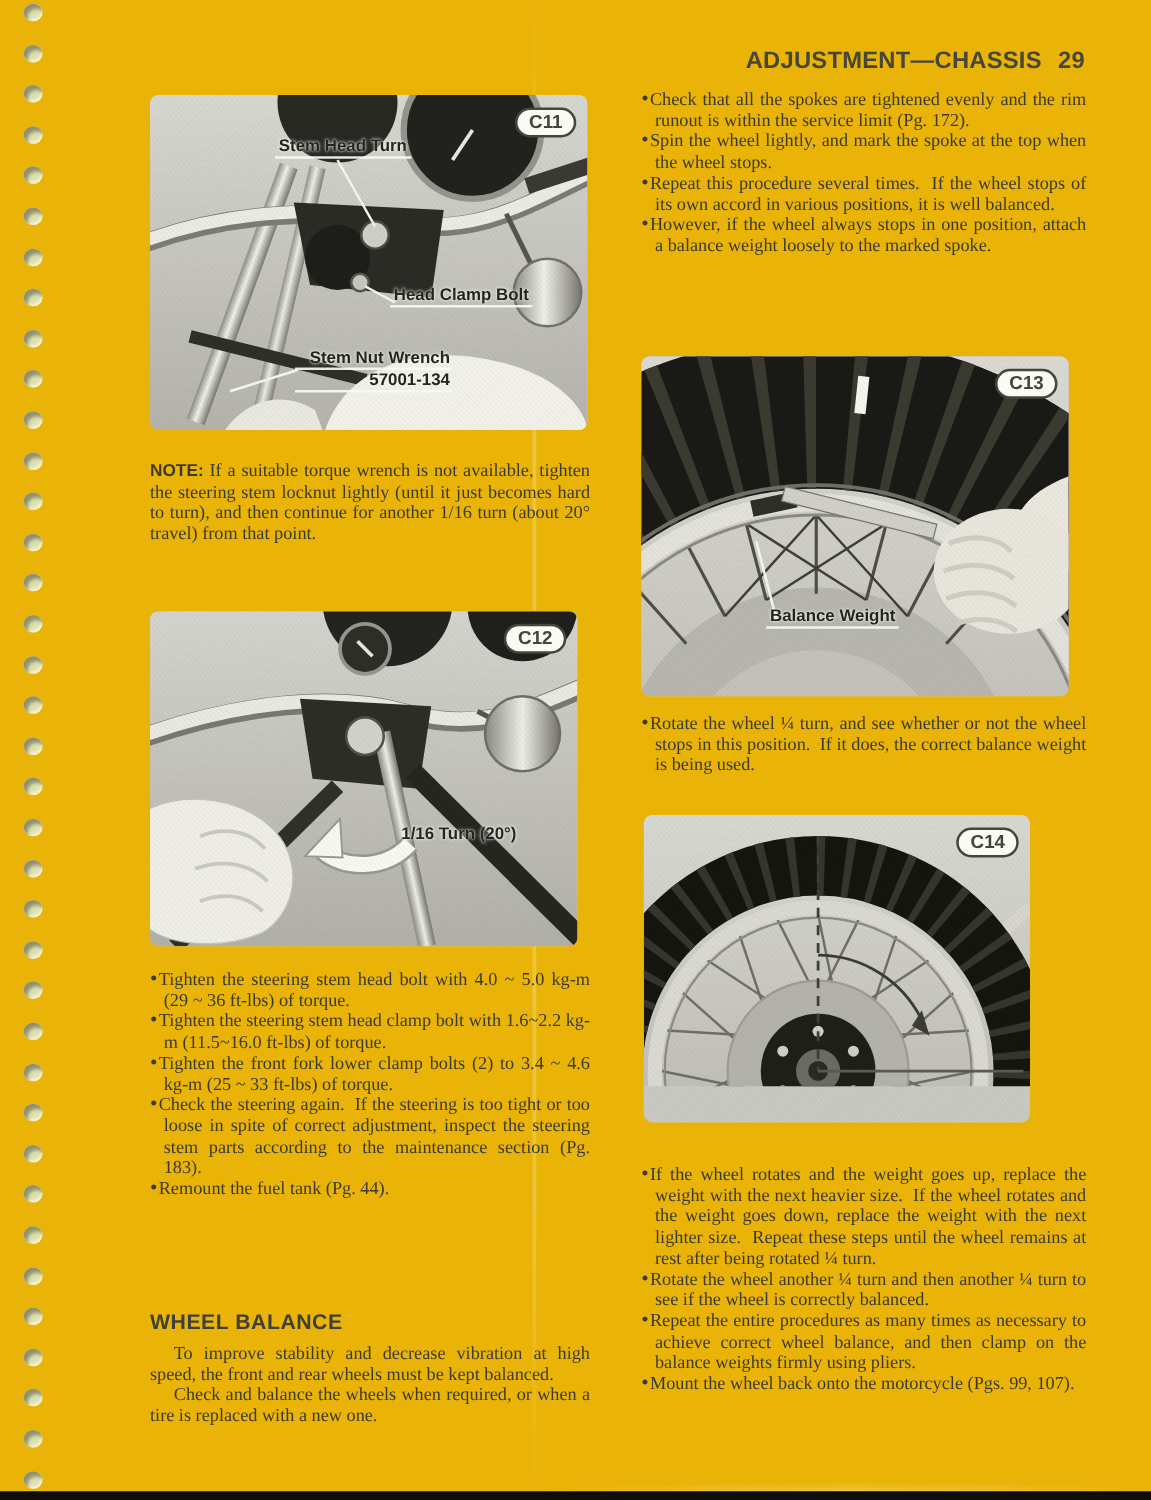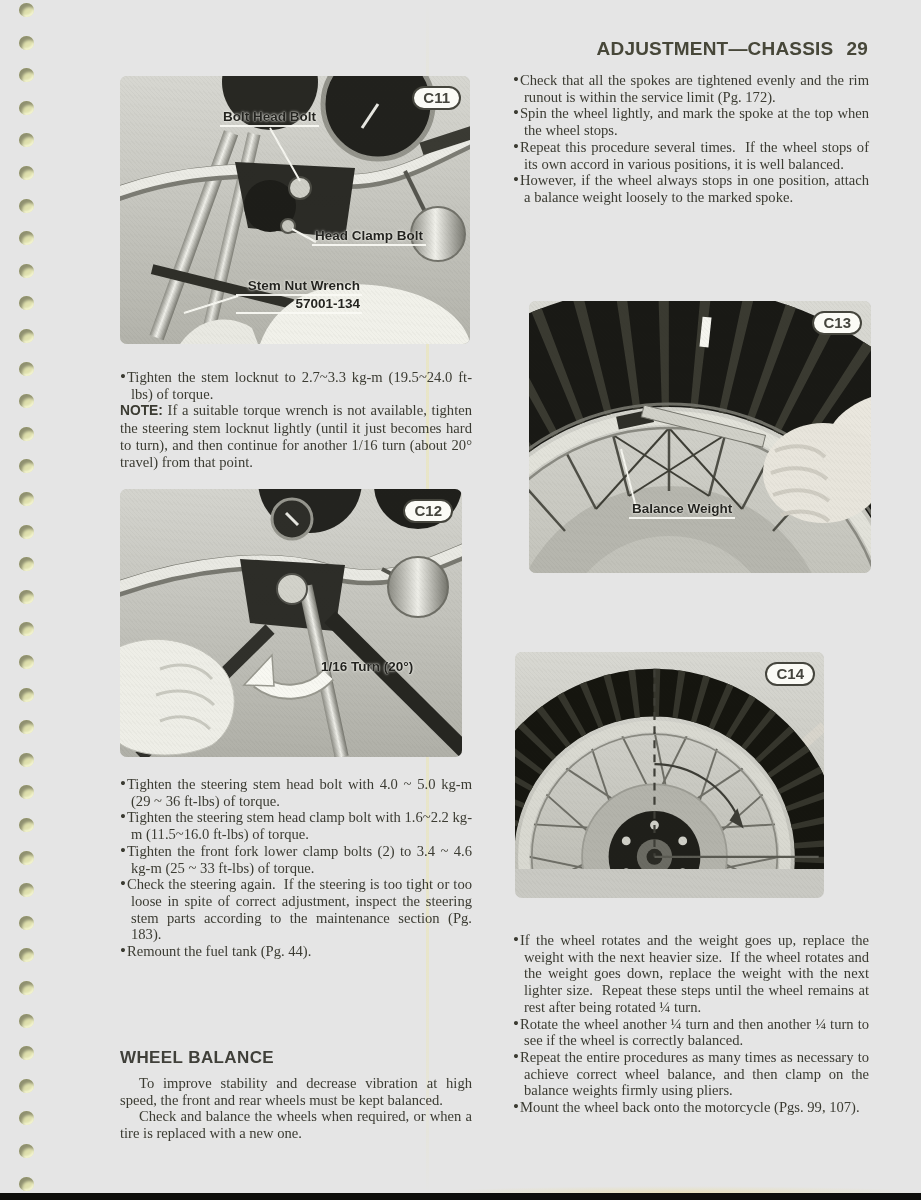--- a/index.html
+++ b/index.html
@@ -1,17 +1,17 @@
 <!DOCTYPE html>
 <html><head>
 <meta charset="utf-8">
 <style>
   html,body{margin:0;padding:0;}
   body{width:921px;height:1200px;position:relative;background:#ffffff;overflow:hidden;}
-  .page{position:absolute;inset:0;background:#e5e5e5;font-family:"Liberation Serif",serif;color:#3b3b32;}
+  .page{position:absolute;inset:0;background:#eab308;font-family:"Liberation Serif",serif;color:#3b3b32;}
 
   
   .hole{position:absolute;left:19px;width:15px;height:14px;border-radius:50%;
         background:#dfe0ae;
         box-shadow:inset 3px 4px 3px #8f9070, inset -1px -2px 2px #f2f3cf;}
 
   
   .crease{position:absolute;left:426px;top:0;width:3px;height:1200px;
           background:linear-gradient(to bottom,rgba(238,230,150,0),rgba(238,230,150,.38) 25%,rgba(238,230,150,.34) 80%,rgba(238,230,150,0));}
   .smudge{position:absolute;left:430px;top:1186px;width:500px;height:13px;border-radius:50%;
@@ -129,30 +129,29 @@
       <rect x="30" y="205" width="145" height="10" transform="rotate(14 100 210)" fill="#2f2f29"></rect>
       <path d="M140,268 C160,210 230,196 295,218 C330,230 348,252 350,268 Z" fill="#f1f1ea"></path>
       <path d="M60,268 C80,240 110,238 132,252 L138,268 Z" fill="#e9e9e2"></path>
       <circle cx="180" cy="112" r="11" fill="#cfcfc7" stroke="#4a4a43" stroke-width="2"></circle>
       <circle cx="168" cy="150" r="7" fill="#c6c6be" stroke="#55554e" stroke-width="2"></circle>
       <line x1="150" y1="52" x2="180" y2="105" stroke="#f6f6f0" stroke-width="2"></line>
       <line x1="196" y1="166" x2="172" y2="153" stroke="#f6f6f0" stroke-width="2"></line>
       <line x1="118" y1="220" x2="64" y2="237" stroke="#f6f6f0" stroke-width="2"></line>
     </svg>
     <div class="badge">C11</div>
-    <div class="plabel" style="left:100px;top:33px">Bolt Head Bolt</div>
+    <div class="plabel" style="left:100px;top:33px">Stem Head Turn</div>
     <div class="plabel" style="left:192px;top:152px">Head Clamp Bolt</div>
     <div class="plabel two" style="left:113px;top:202px;width:126px">
       <span>Stem Nut Wrench</span>
       <span>57001-134</span>
     </div>
   </figure>
 
   <div class="tcol" style="left:120px;top:369px;width:352px">
-    <p class="bullet">Tighten the stem locknut to 2.7~3.3 kg-m (19.5~24.0 ft-lbs) of torque.</p>
     <p class="note"><b>NOTE:</b> <span>If a suitable torque wrench is not available, tighten the steering stem locknut lightly (until it just becomes hard to turn), and then continue for another 1/16 turn (about 20° travel) from that point.</span></p>
   </div>
 
   <figure class="photo" style="left:120px;top:489px;width:342px;height:268px;margin:0">
     <svg viewBox="0 0 342 268">
       <defs>
         <linearGradient id="g12bg" x1="0" y1="0" x2="0" y2="1">
           <stop offset="0" stop-color="#d4d4ce"></stop>
             <stop offset="1" stop-color="#b0b0a8"></stop>
         </linearGradient>
@@ -201,21 +200,21 @@
     <p class="ind">Check and balance the wheels when required, or when a tire is replaced with a new one.</p>
   </div>
 
   <div class="tcol" style="left:513px;top:72px;width:356px">
     <p class="bullet">Check that all the spokes are tightened evenly and the rim runout is within the service limit (Pg. 172).</p>
     <p class="bullet">Spin the wheel lightly, and mark the spoke at the top when the wheel stops.</p>
     <p class="bullet">Repeat this procedure several times.&nbsp; If the wheel stops of its own accord in various positions, it is well balanced.</p>
     <p class="bullet">However, if the wheel always stops in one position, attach a balance weight loosely to the marked spoke.</p>
   </div>
 
-  <figure class="photo" style="left:513px;top:285px;width:342px;height:272px;margin:16px">
+  <figure class="photo" style="left:513px;top:285px;width:342px;height:272px;margin:0">
     <svg viewBox="0 0 342 272">
       <defs>
         <linearGradient id="g13bg" x1="0" y1="0" x2="0" y2="1">
           <stop offset="0" stop-color="#dadad4"></stop>
             <stop offset="1" stop-color="#c4c4bc"></stop>
         </linearGradient>
       </defs>
       <rect width="342" height="272" fill="url(#g13bg)"></rect>
       <circle cx="140" cy="345" r="160" fill="#b6b6ae"></circle>
       <circle cx="140" cy="345" r="110" fill="#c2c2ba"></circle>
@@ -244,20 +243,23 @@
       <rect x="112" y="118" width="125" height="12" transform="rotate(14 170 124)" fill="#d0d0c8" stroke="#77776f"></rect>
       <path d="M342,96 C310,108 294,128 298,152 L342,172 Z" fill="#eae7de"></path>
       <ellipse cx="294" cy="172" rx="60" ry="50" fill="#e8e5dc"></ellipse>
       <path d="M246,150 C264,142 284,144 296,156 M242,172 C262,164 284,166 298,178 M244,194 C264,186 286,188 300,200 M252,214 C270,208 288,210 300,220" stroke="#cfccc2" stroke-width="4" fill="none"></path>
       <line x1="108" y1="210" x2="92" y2="148" stroke="#f6f6f0" stroke-width="2"></line>
     </svg>
     <div class="badge">C13</div>
     <div class="plabel" style="left:100px;top:200px">Balance Weight</div>
   </figure>
 
+  <div class="tcol" style="left:513px;top:571px;width:356px">
+    <p class="bullet">Rotate the wheel ¼ turn, and see whether or not the wheel stops in this position.&nbsp; If it does, the correct balance weight is being used.</p>
+  </div>
 
   <figure class="photo" style="left:515px;top:652px;width:309px;height:246px;margin:0">
     <svg viewBox="0 0 350 246">
       <defs>
         <linearGradient id="g14bg" x1="0" y1="0" x2="0" y2="1">
           <stop offset="0" stop-color="#d8d8d2"></stop>
             <stop offset="1" stop-color="#c0c0b8"></stop>
         </linearGradient>
       </defs>
       <rect width="350" height="246" fill="url(#g14bg)"></rect>

